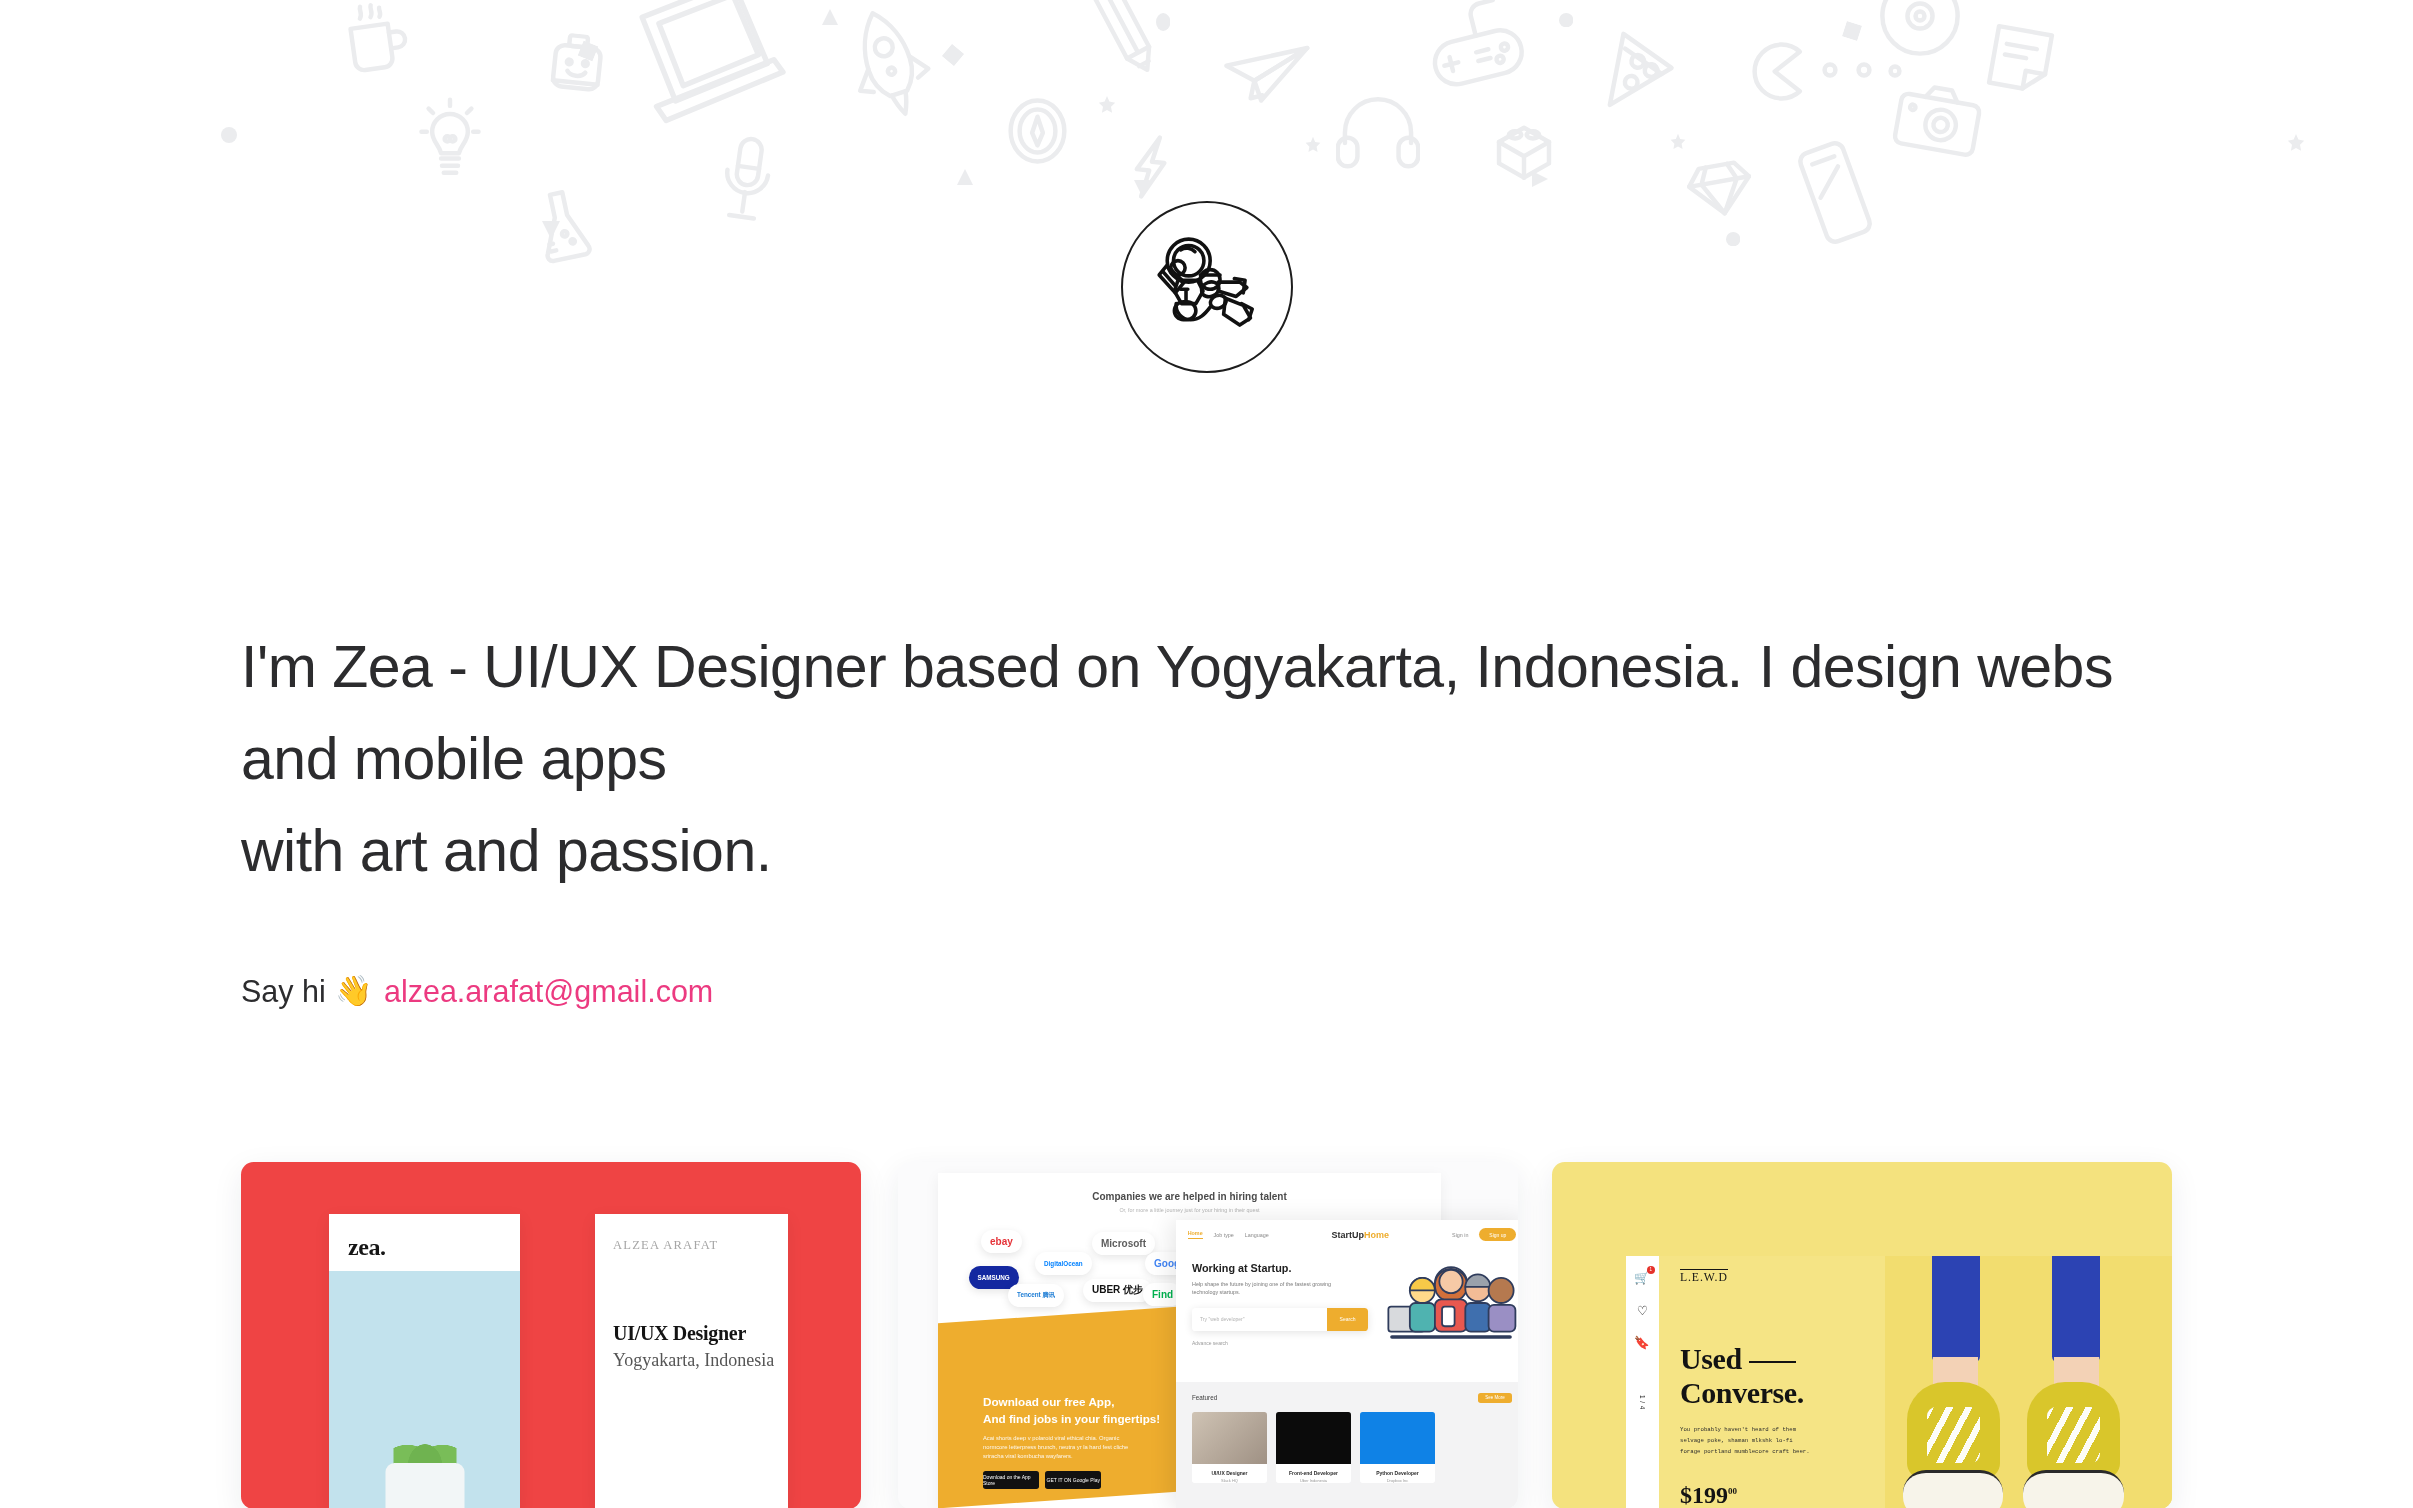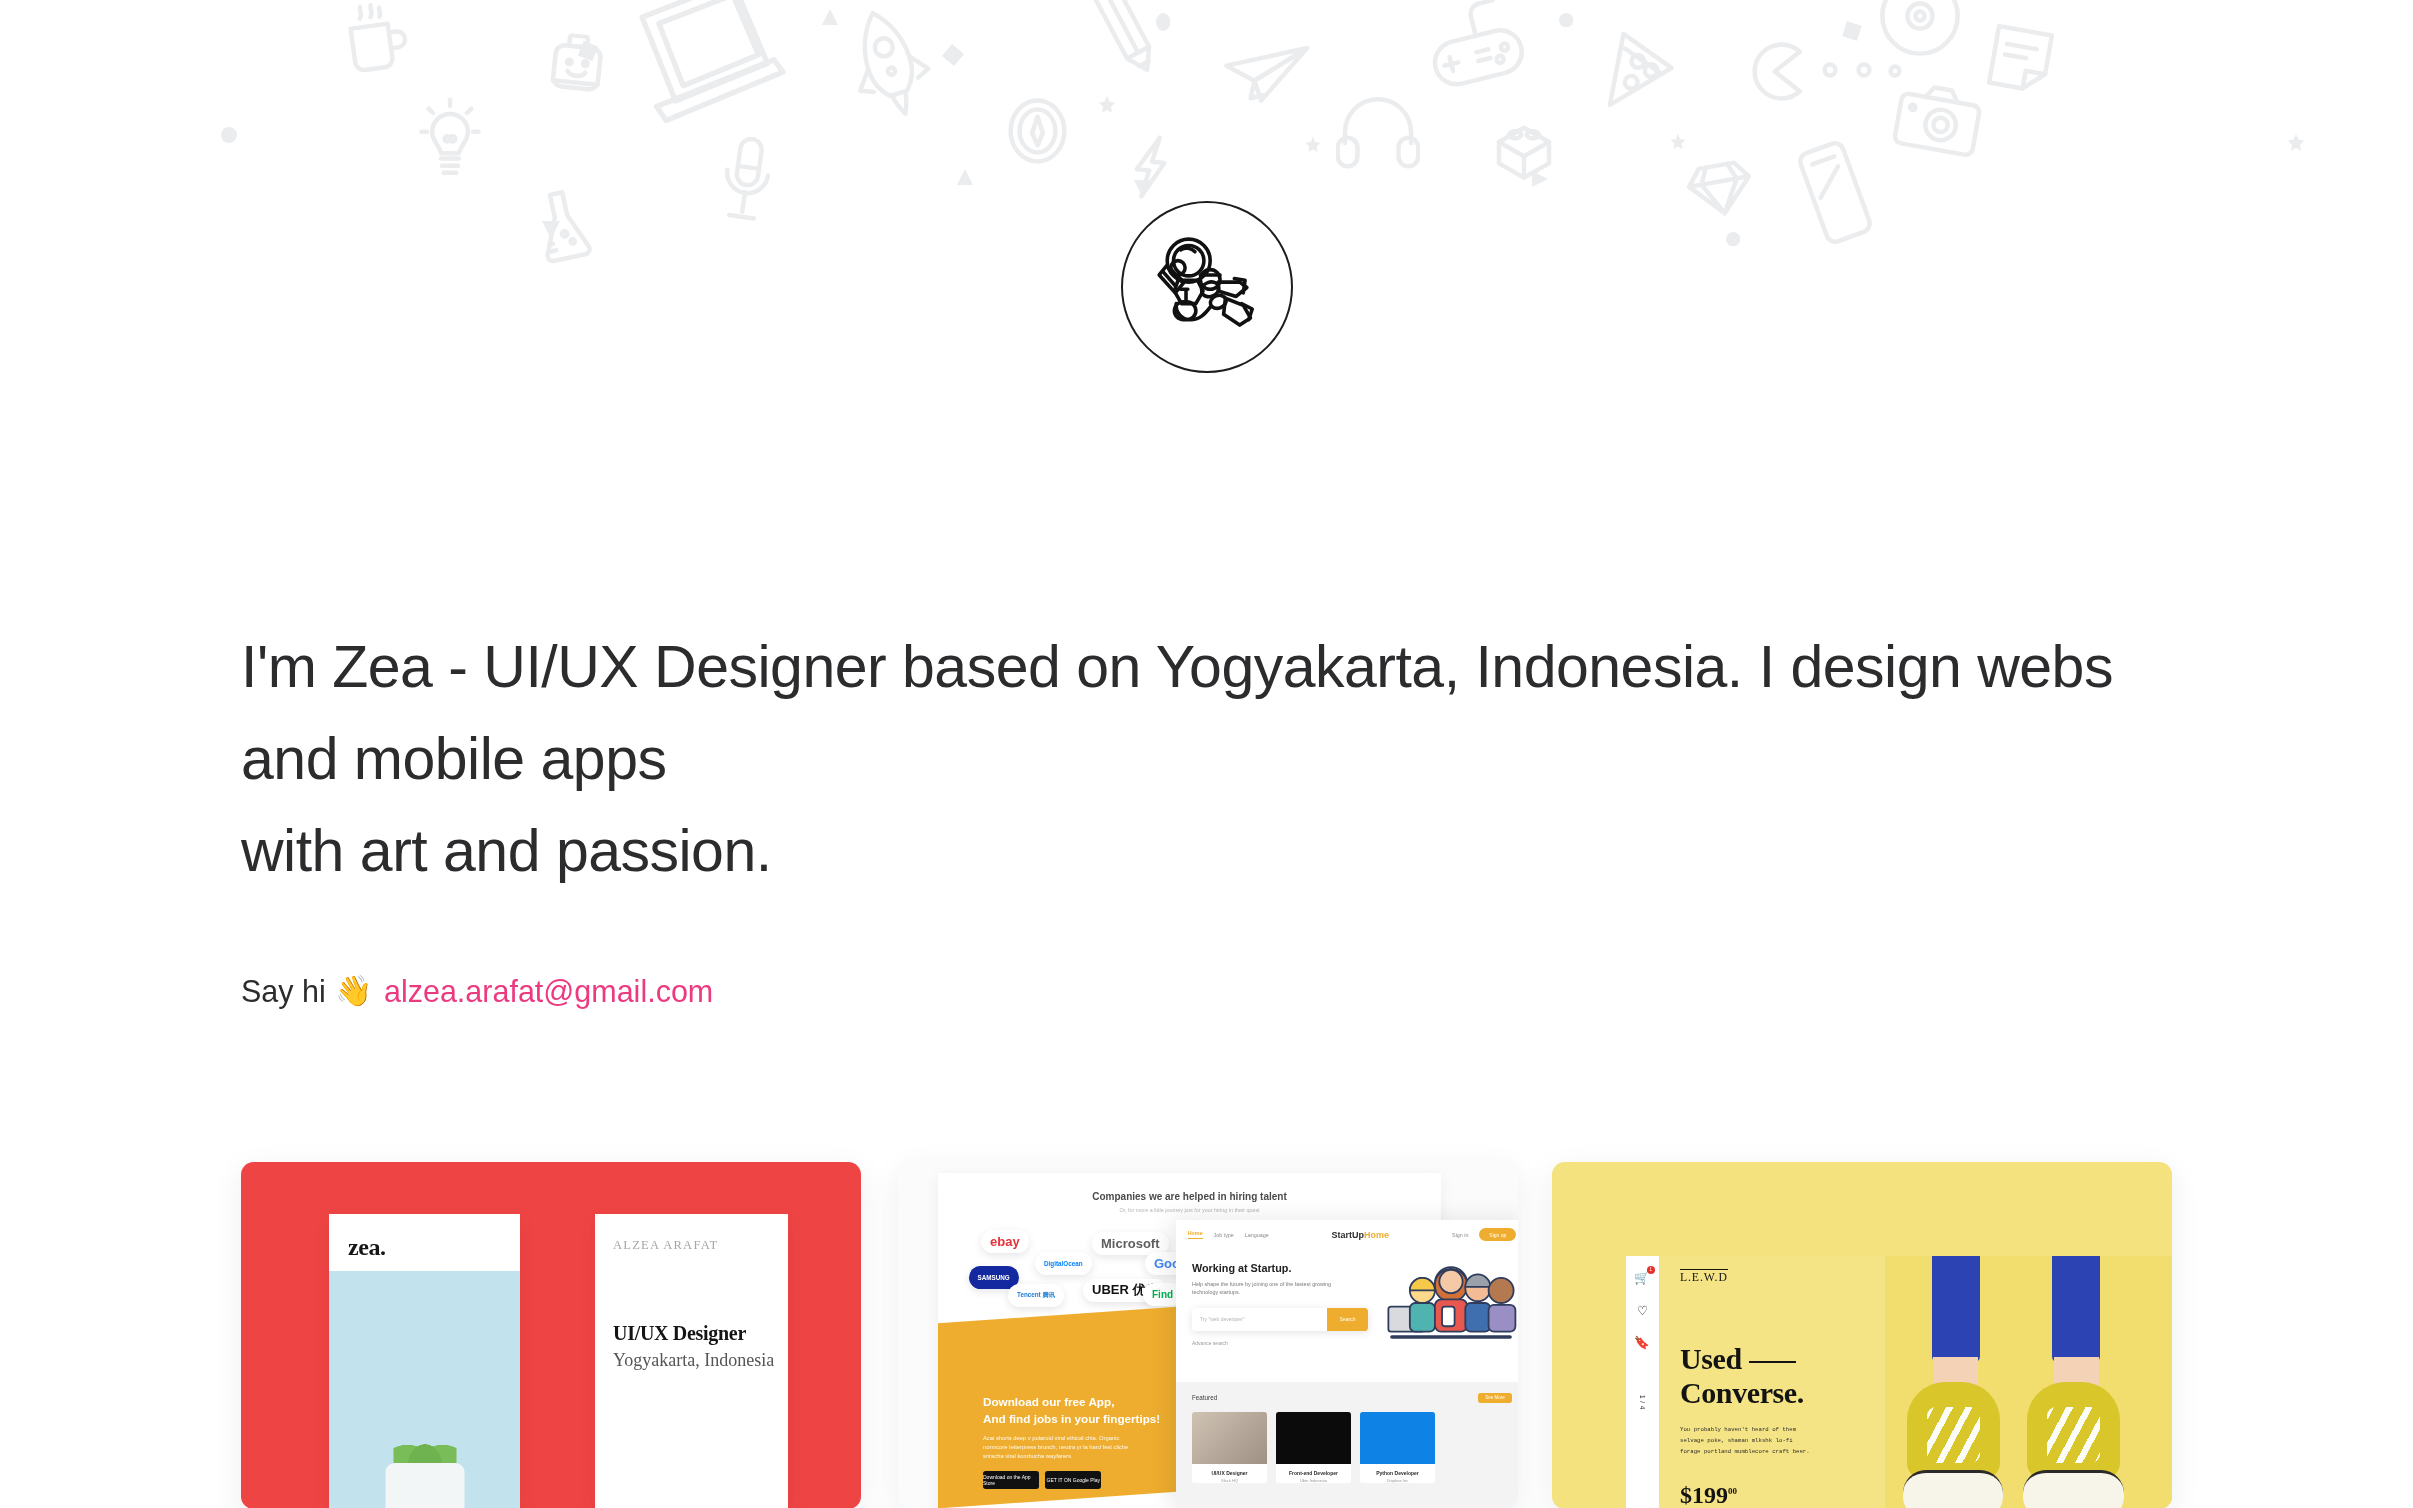--- a/index.html
+++ b/index.html
@@ -212,21 +212,21 @@
   }
   .logo-chip {
     position: absolute;
     height: 23px;
     background: #ffffff;
     border-radius: 11.7px;
     box-shadow: 0 2.7px 9px rgba(0,0,0,0.10);
     display: flex;
     align-items: center;
     justify-content: center;
-    font-size: 13px;
+    font-size: 10px;
     font-weight: 700;
     padding: 0 9px;
     white-space: nowrap;
   }
   .sj-back .promo {
     position: absolute;
     left: -9px; bottom: 0;
     width: 323px; height: 185px;
     background: #eead2e;
     transform: skewY(-4deg);

